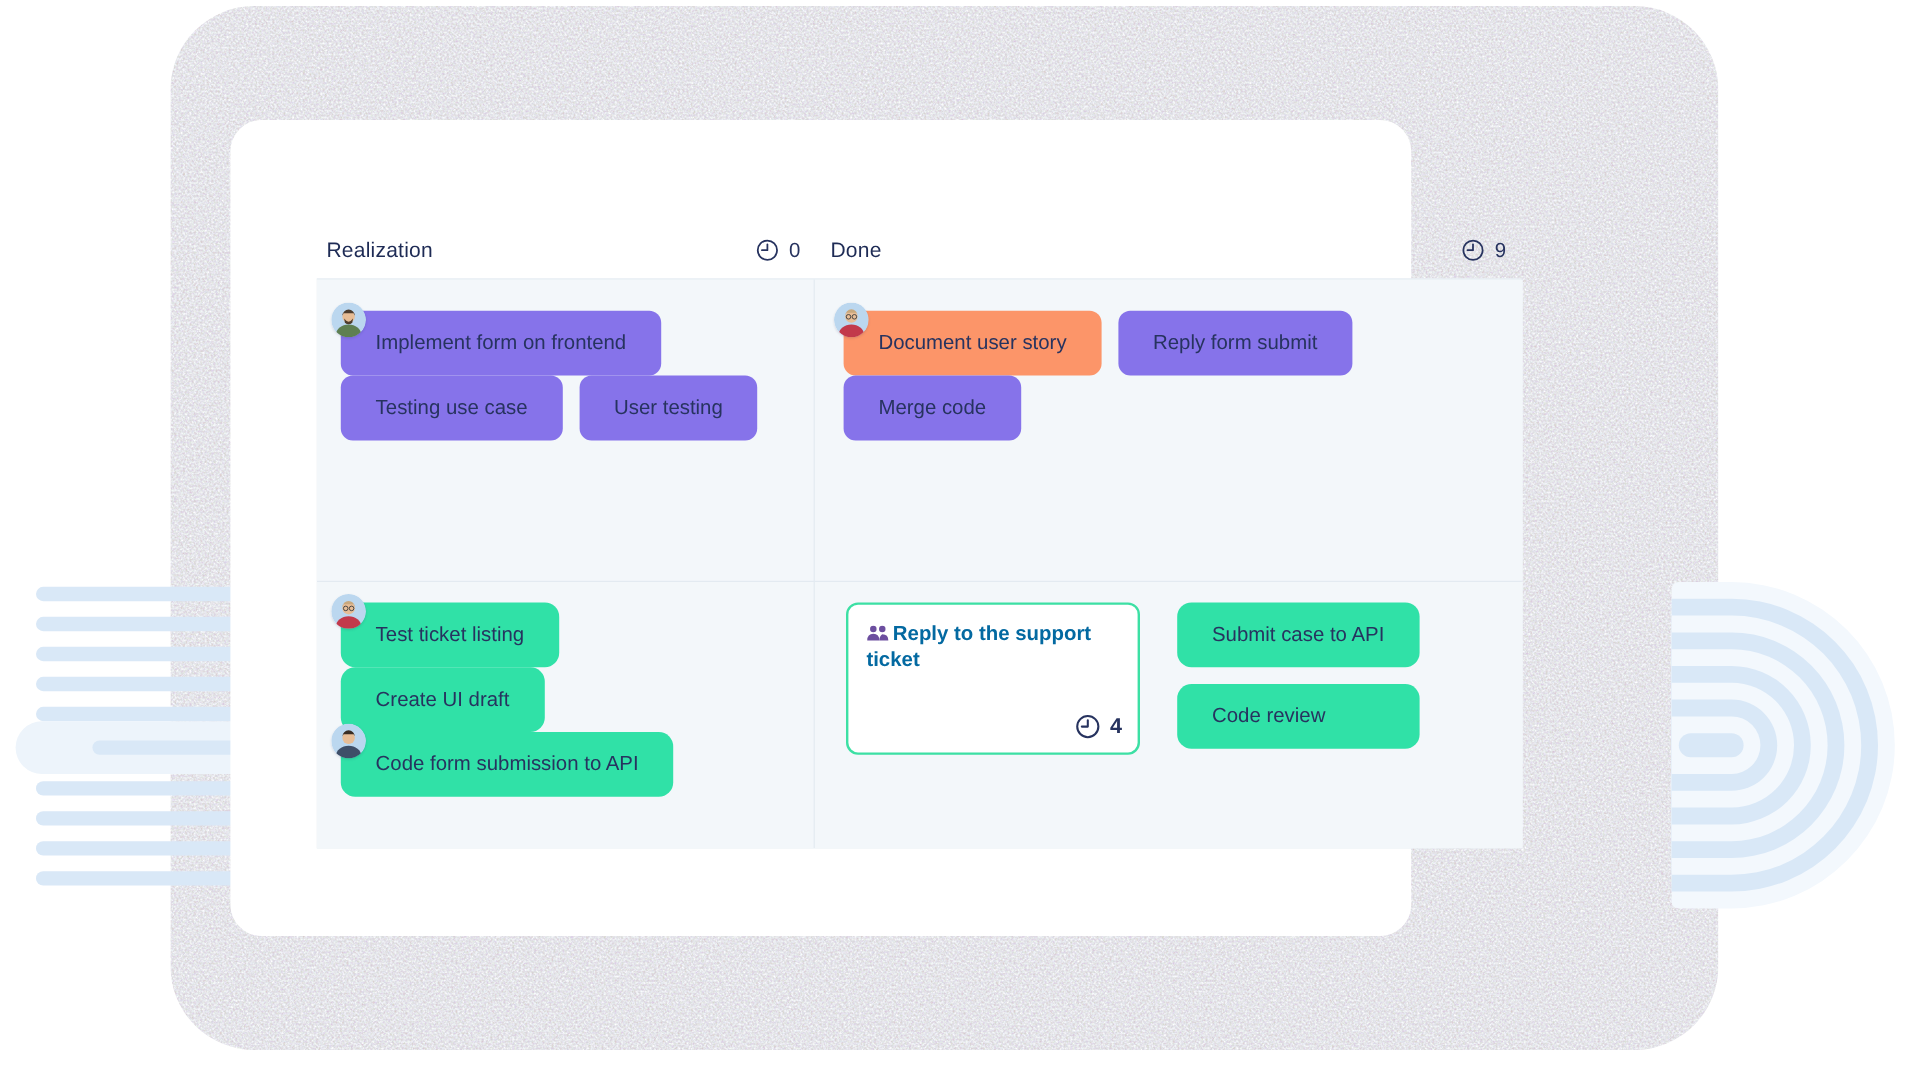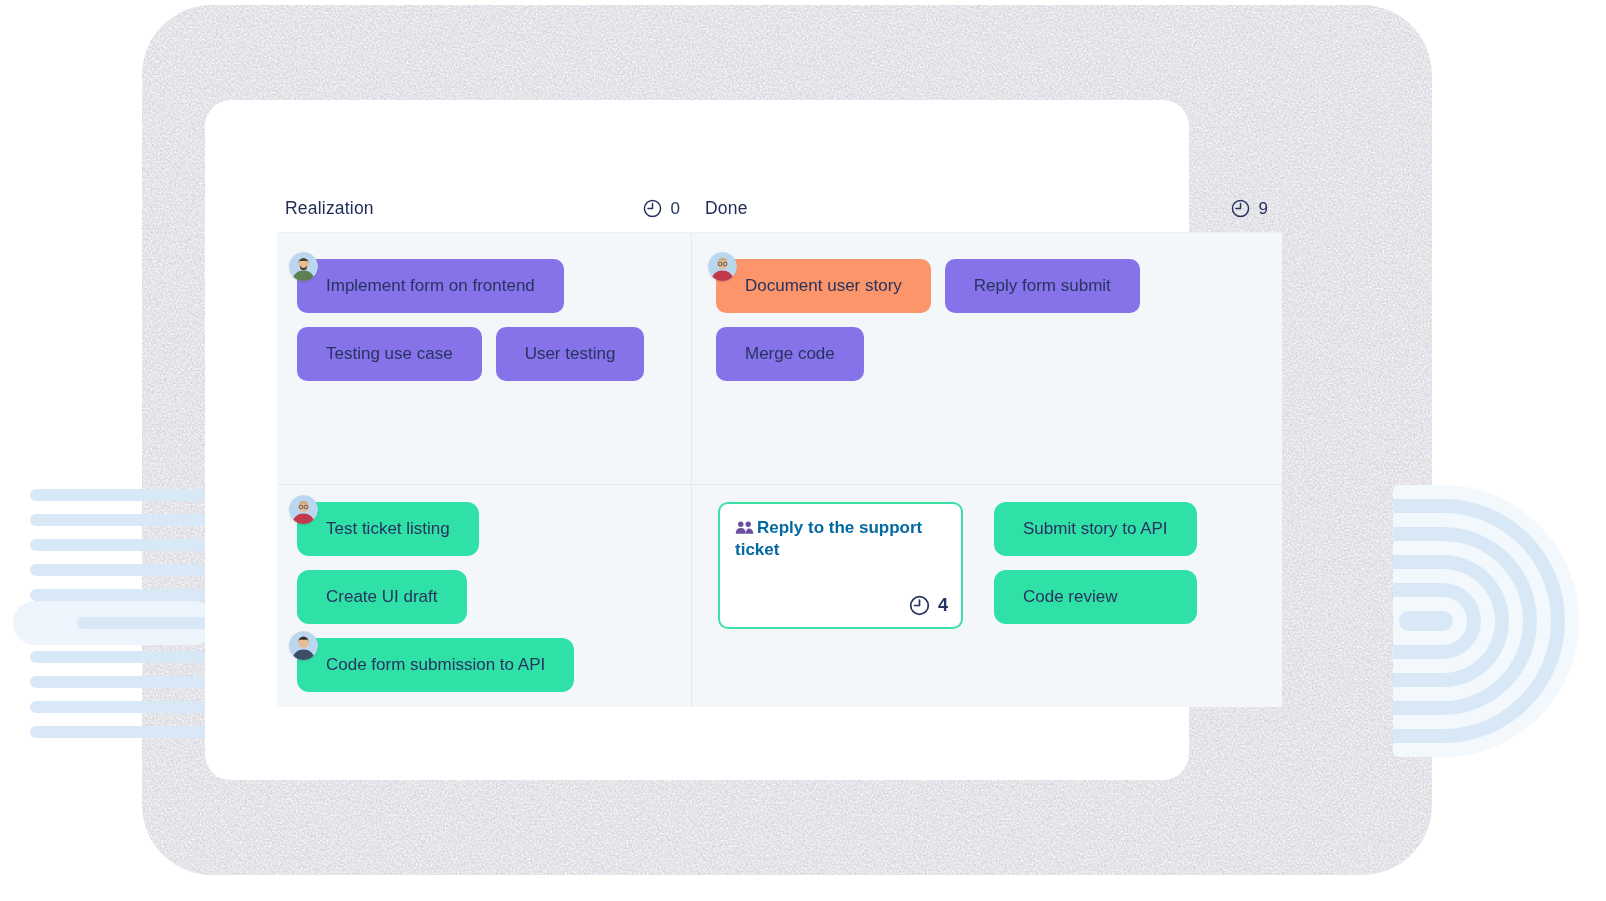--- a/index.html
+++ b/index.html
@@ -41,21 +41,21 @@
   .deco-right div {
     position:absolute; top:14px; bottom:14px; left:0; right:14px;
     border-radius:0 999px 999px 0;
   }
   .r1,.r3,.r5,.r7,.r9 { background:#D9E8F7; }
   .r2,.r4,.r6,.r8 { background:#F3F8FD; }
   .r9 { border-radius:999px !important; left:6px !important; }
 
   
   .panel {
-    position:absolute; left:205px; top:100px; width:984px; height:680px;
+    position:absolute; left:192px; top:100px; width:984px; height:680px;
     background:#ffffff; border-radius:26px; z-index:3;
   }
   .board { position:absolute; left:72px; top:85px; width:1004px; }
 
   .headers { display:flex; height:47px; }
   .h-col { display:flex; justify-content:space-between; align-items:center; }
   .h-col.c0 { width:414px; padding:0 11px 0 8px; }
   .h-col.c1 { width:590px; padding:0 13px 0 14px;gap:32px; }
   .h-title { font-size:17.5px; font-weight:500; color:#1E2B55; letter-spacing:.2px; }
   .h-count { display:flex; align-items:center; gap:8px; color:#27335F; font-size:17px; }
@@ -63,21 +63,21 @@
 
   .grid {
     display:grid; grid-template-columns:414px 590px; grid-template-rows:251px 222px;
     gap:1px; background:#E3EAF1; border-top:1px solid #EBF1F6;
   }
   .cell { background:#F3F7FA; padding:26px 0 0 20px; }
   .cell.done-top { padding-left:24px; }
   .cell.bottom { padding-top:17px; }
   .cell.done-bottom { padding-left:26px; display:flex; align-items:flex-start; gap:31px; }
 
-  .row { display:flex; gap:14px; margin-bottom:14px; }
+  .row { display:flex; gap:14px; }
 
   .chip {
     position:relative; height:54px; display:inline-flex; align-items:center;
     padding:0 29px; border-radius:10px; font-size:17px; font-weight:500;
     color:#27335F; white-space:nowrap; cursor:pointer;
   }
   .chip.purple { background:#8673EA; }
   .chip.green  { background:#30E1A7;border-radius:12px; }
   .chip.orange { background:#FC9569; }
 
@@ -281,21 +281,21 @@
           <div class="ticket-hours">
             <svg width="23" height="23" viewBox="0 0 24 24" fill="none" stroke="#27335F" stroke-width="1.8" stroke-linecap="round">
               <circle cx="12" cy="12" r="9.2"></circle>
                 <path d="M12 12V6.4M12 12H6.8"></path>
             </svg>
             <span>4</span>
           </div>
         </div>
         <div class="stack">
           <div class="chip green">
-            <span>Submit story to API</span>
+            <span>Submit case to API</span>
           </div>
           <div class="chip green">
             <span>Code review</span>
           </div>
         </div>
       </div>
 
     </div>
   </div>
 </div>

